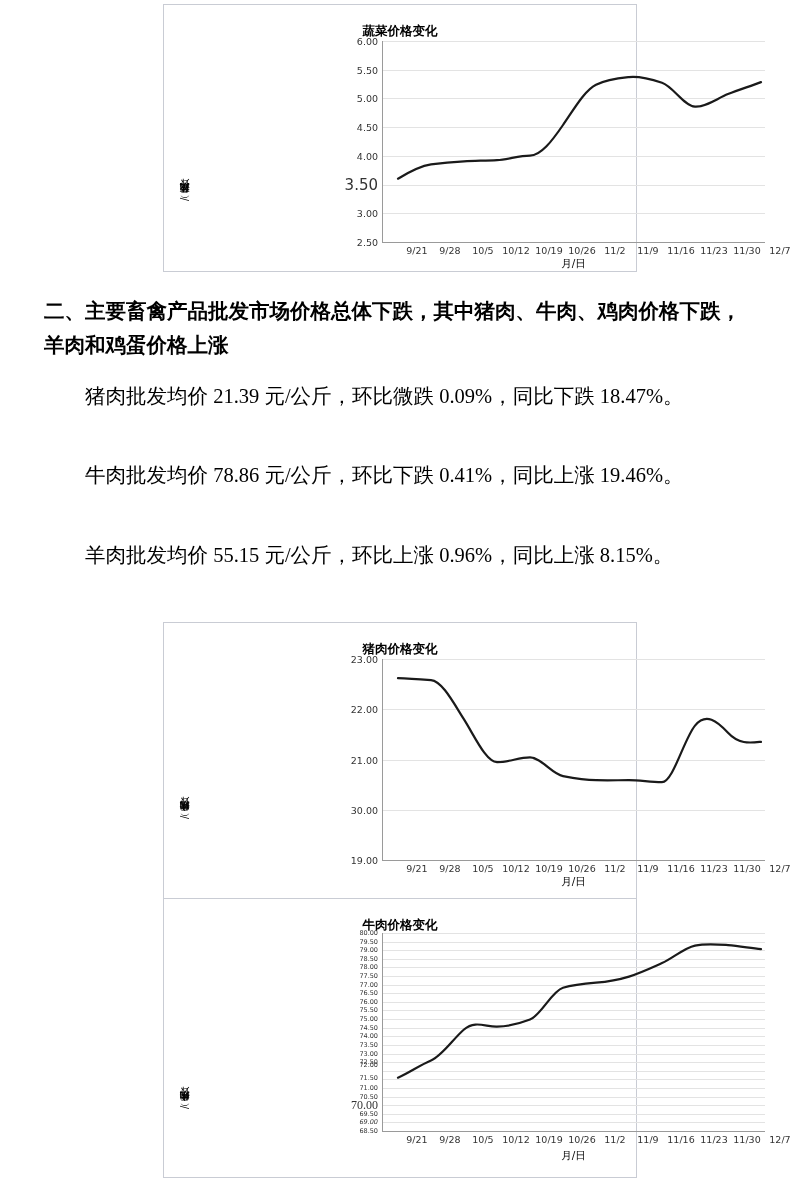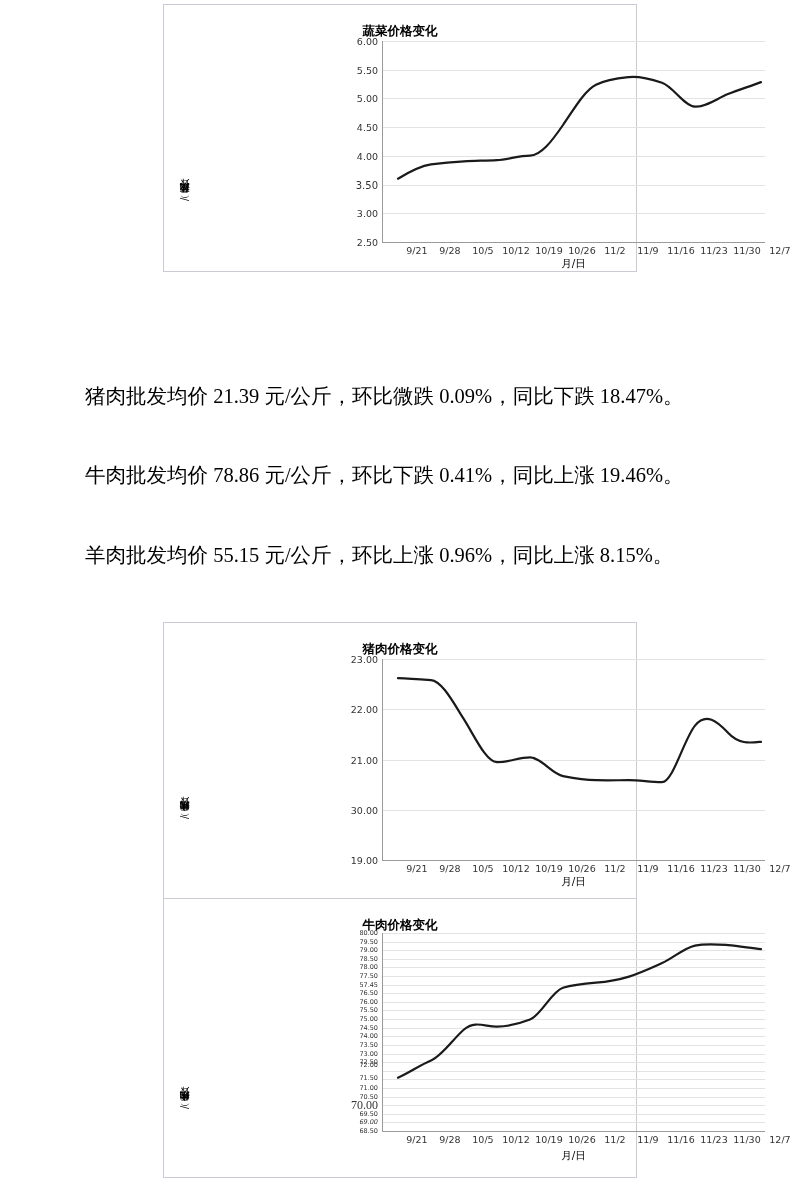--- a/index.html
+++ b/index.html
@@ -133,21 +133,21 @@
       <div class="ytick" style="top:0px; font-size:9.5px;">6.00</div>
       <div class="grid-line" style="top:28.71px;"></div>
       <div class="ytick" style="top:28.71px; font-size:9.5px;">5.50</div>
       <div class="grid-line" style="top:57.43px;"></div>
       <div class="ytick" style="top:57.43px; font-size:9.5px;">5.00</div>
       <div class="grid-line" style="top:86.14px;"></div>
       <div class="ytick" style="top:86.14px; font-size:9.5px;">4.50</div>
       <div class="grid-line" style="top:114.86px;"></div>
       <div class="ytick" style="top:114.86px; font-size:9.5px;">4.00</div>
       <div class="grid-line" style="top:143.57px;"></div>
-      <div class="ytick" style="top:143.57px; font-size:10px;">3.50</div>
+      <div class="ytick" style="top:143.57px; font-size:15px;">3.50</div>
       <div class="grid-line" style="top:172.29px;"></div>
       <div class="ytick" style="top:172.29px; font-size:9.5px;">3.00</div>
       <div class="grid-line" style="top:201px;"></div>
       <div class="ytick" style="top:201px; font-size:9.5px;">2.50</div>
 
       <div class="axis-left"></div>
       <div class="axis-bottom" style="top:201px;"></div>
 
       <div class="xtick" style="left:16px;  top:201px; font-size:9.5px;">9/21</div>
       <div class="xtick" style="left:49px;  top:201px; font-size:9.5px;">9/28</div>
@@ -163,20 +163,23 @@
       <div class="xtick" style="left:379px; top:201px; font-size:9.5px;">12/7</div>
 
       <svg class="series" width="383" height="201" viewBox="0 0 383 201">
         <path d="M16,137.7 C27,131 38,125 49,123.4 C60,121.9 71,120.9 82,120.3 C93,119.7 104,119.7 115,119.1 C126,118.5 137,114.6 148,114.6 C159,114.6 170,100 181,84 C192,68 203,49 214,43.7 C225,38.4 236,37.3 247,36.1 C258,34.9 269,38.1 280,41.7 C291,45.3 302,65 313,65.7 C324,66.3 335,57.5 346,53.1 C357,48.7 368,45.3 379,41.1" fill="none" stroke="#1a1a1a" stroke-width="2.2" stroke-linecap="round" stroke-linejoin="round"></path>
       </svg>
     </div>
 
     <div class="xlabel" style="top:252px; left:218px; width:383px; font-size:10.5px;">月/日</div>
   </div>
 
+  <div class="body-text heading" style="left:44px; top:294px; width:712px;">
+    <span>二、主要畜禽产品批发市场价格总体下跌，其中猪肉、牛肉、鸡肉价格下跌，羊肉和鸡蛋价格上涨</span>
+  </div>
 
   <div class="body-text para indent2" style="left:44px; top:379px; width:712px;">
     <span>猪肉批发均价 21.39 元/公斤，环比微跌 0.09%，同比下跌 18.47%。</span>
   </div>
 
   <div class="body-text para indent2" style="left:44px; top:458px; width:712px;">
     <span>牛肉批发均价 78.86 元/公斤，环比下跌 0.41%，同比上涨 19.46%。</span>
   </div>
 
   <div class="body-text para indent2" style="left:44px; top:538px; width:712px;">
@@ -236,21 +239,21 @@
       <div class="ytick" style="top:8.61px; font-size:6.5px;">79.50</div>
       <div class="grid-line" style="top:17.22px;"></div>
       <div class="ytick" style="top:17.22px; font-size:6.5px;">79.00</div>
       <div class="grid-line" style="top:25.83px;"></div>
       <div class="ytick" style="top:25.83px; font-size:6.5px;">78.50</div>
       <div class="grid-line" style="top:34.43px;"></div>
       <div class="ytick" style="top:34.43px; font-size:6.5px;">78.00</div>
       <div class="grid-line" style="top:43.04px;"></div>
       <div class="ytick" style="top:43.04px; font-size:6.5px;">77.50</div>
       <div class="grid-line" style="top:51.65px;"></div>
-      <div class="ytick" style="top:51.65px; font-size:6.5px;">57.45</div>
+      <div class="ytick" style="top:51.65px; font-size:6.5px;">77.00</div>
       <div class="grid-line" style="top:60.26px;"></div>
       <div class="ytick" style="top:60.26px; font-size:6.5px;">76.50</div>
       <div class="grid-line" style="top:68.87px;"></div>
       <div class="ytick" style="top:68.87px; font-size:6.5px;">76.00</div>
       <div class="grid-line" style="top:77.48px;"></div>
       <div class="ytick" style="top:77.48px; font-size:6.5px;">75.50</div>
       <div class="grid-line" style="top:86.09px;"></div>
       <div class="ytick" style="top:86.09px; font-size:6.5px;">75.00</div>
       <div class="grid-line" style="top:94.70px;"></div>
       <div class="ytick" style="top:94.70px; font-size:6.5px;">74.50</div>

